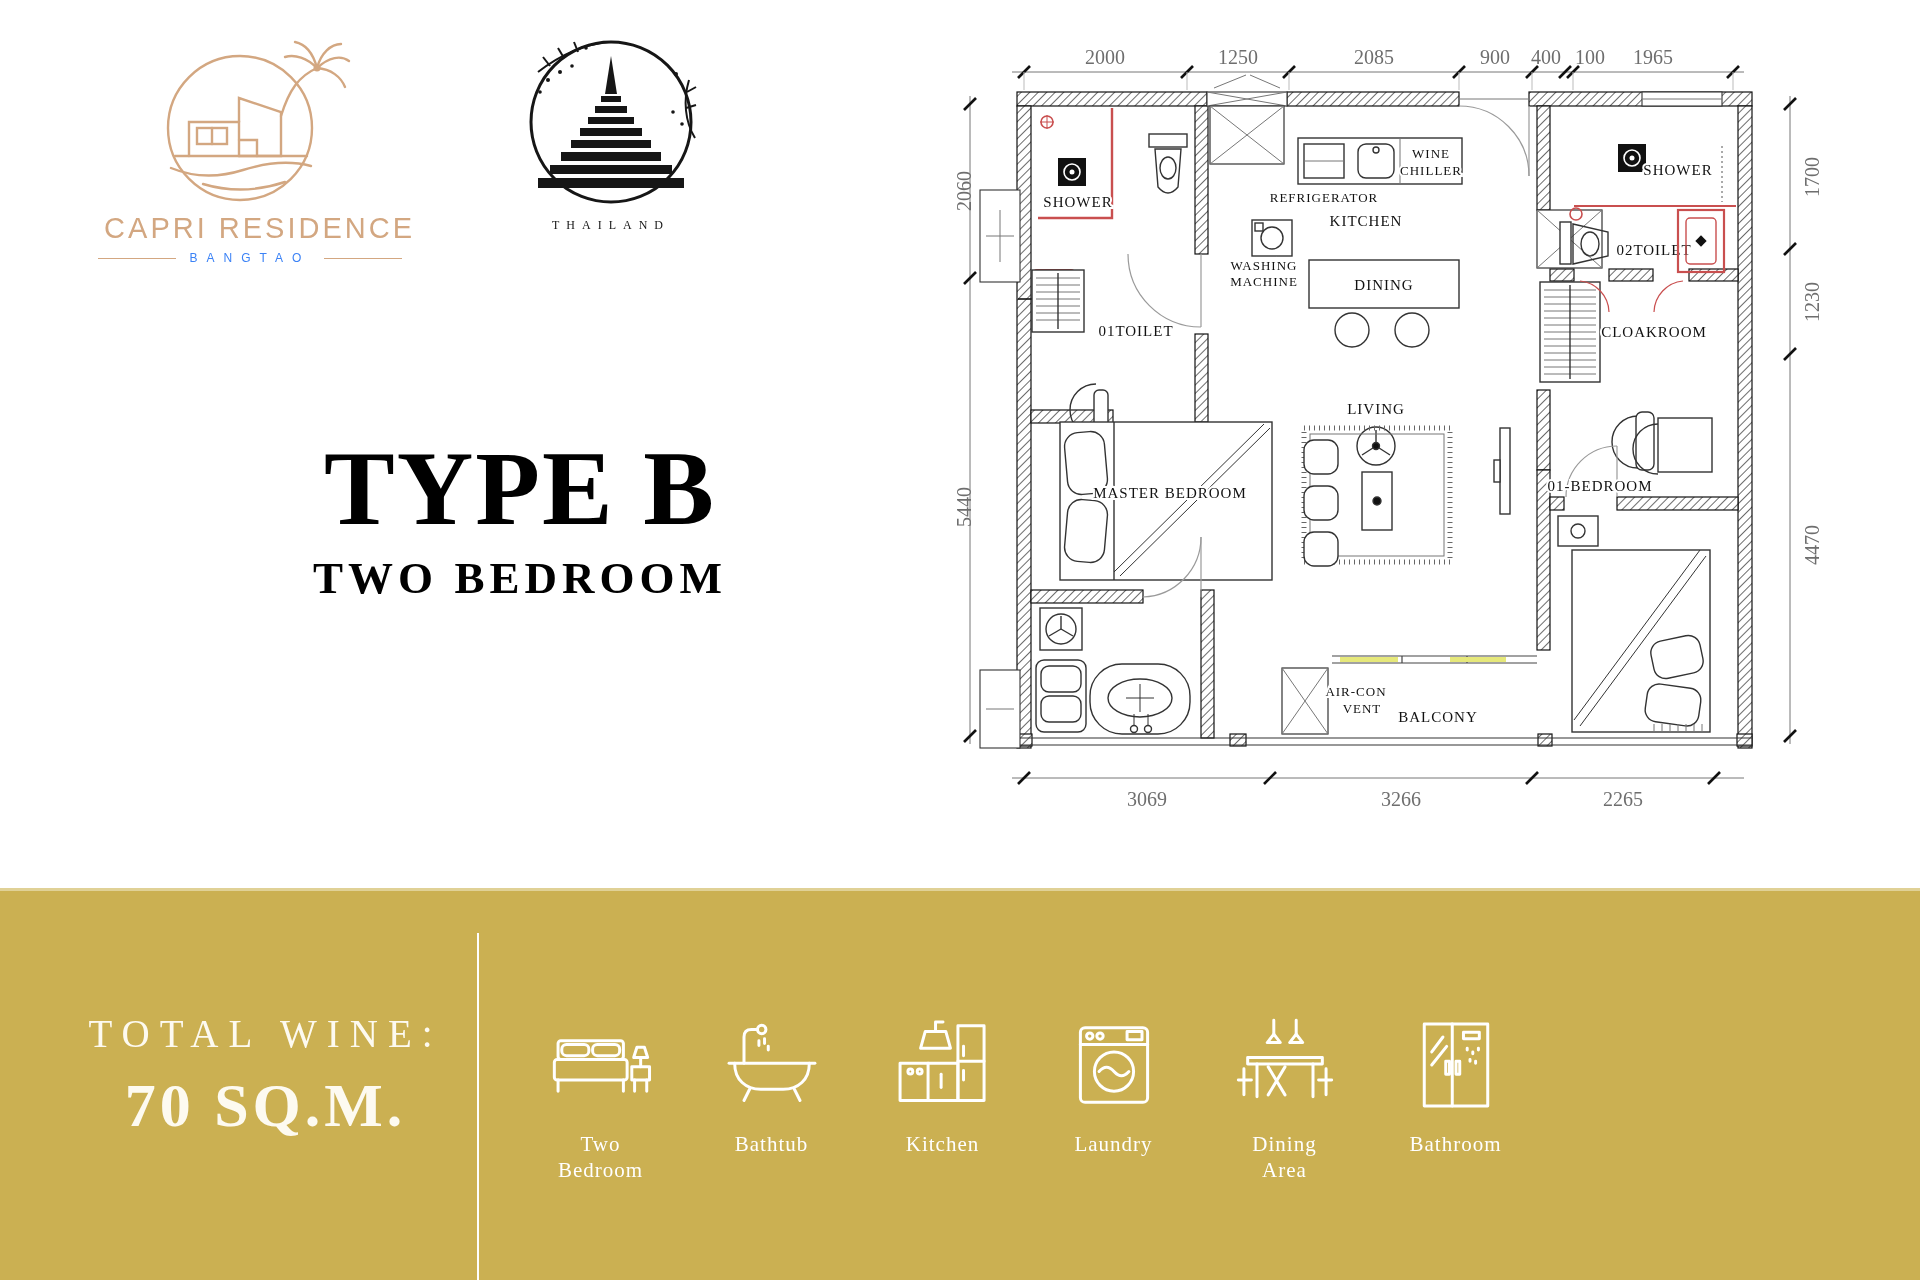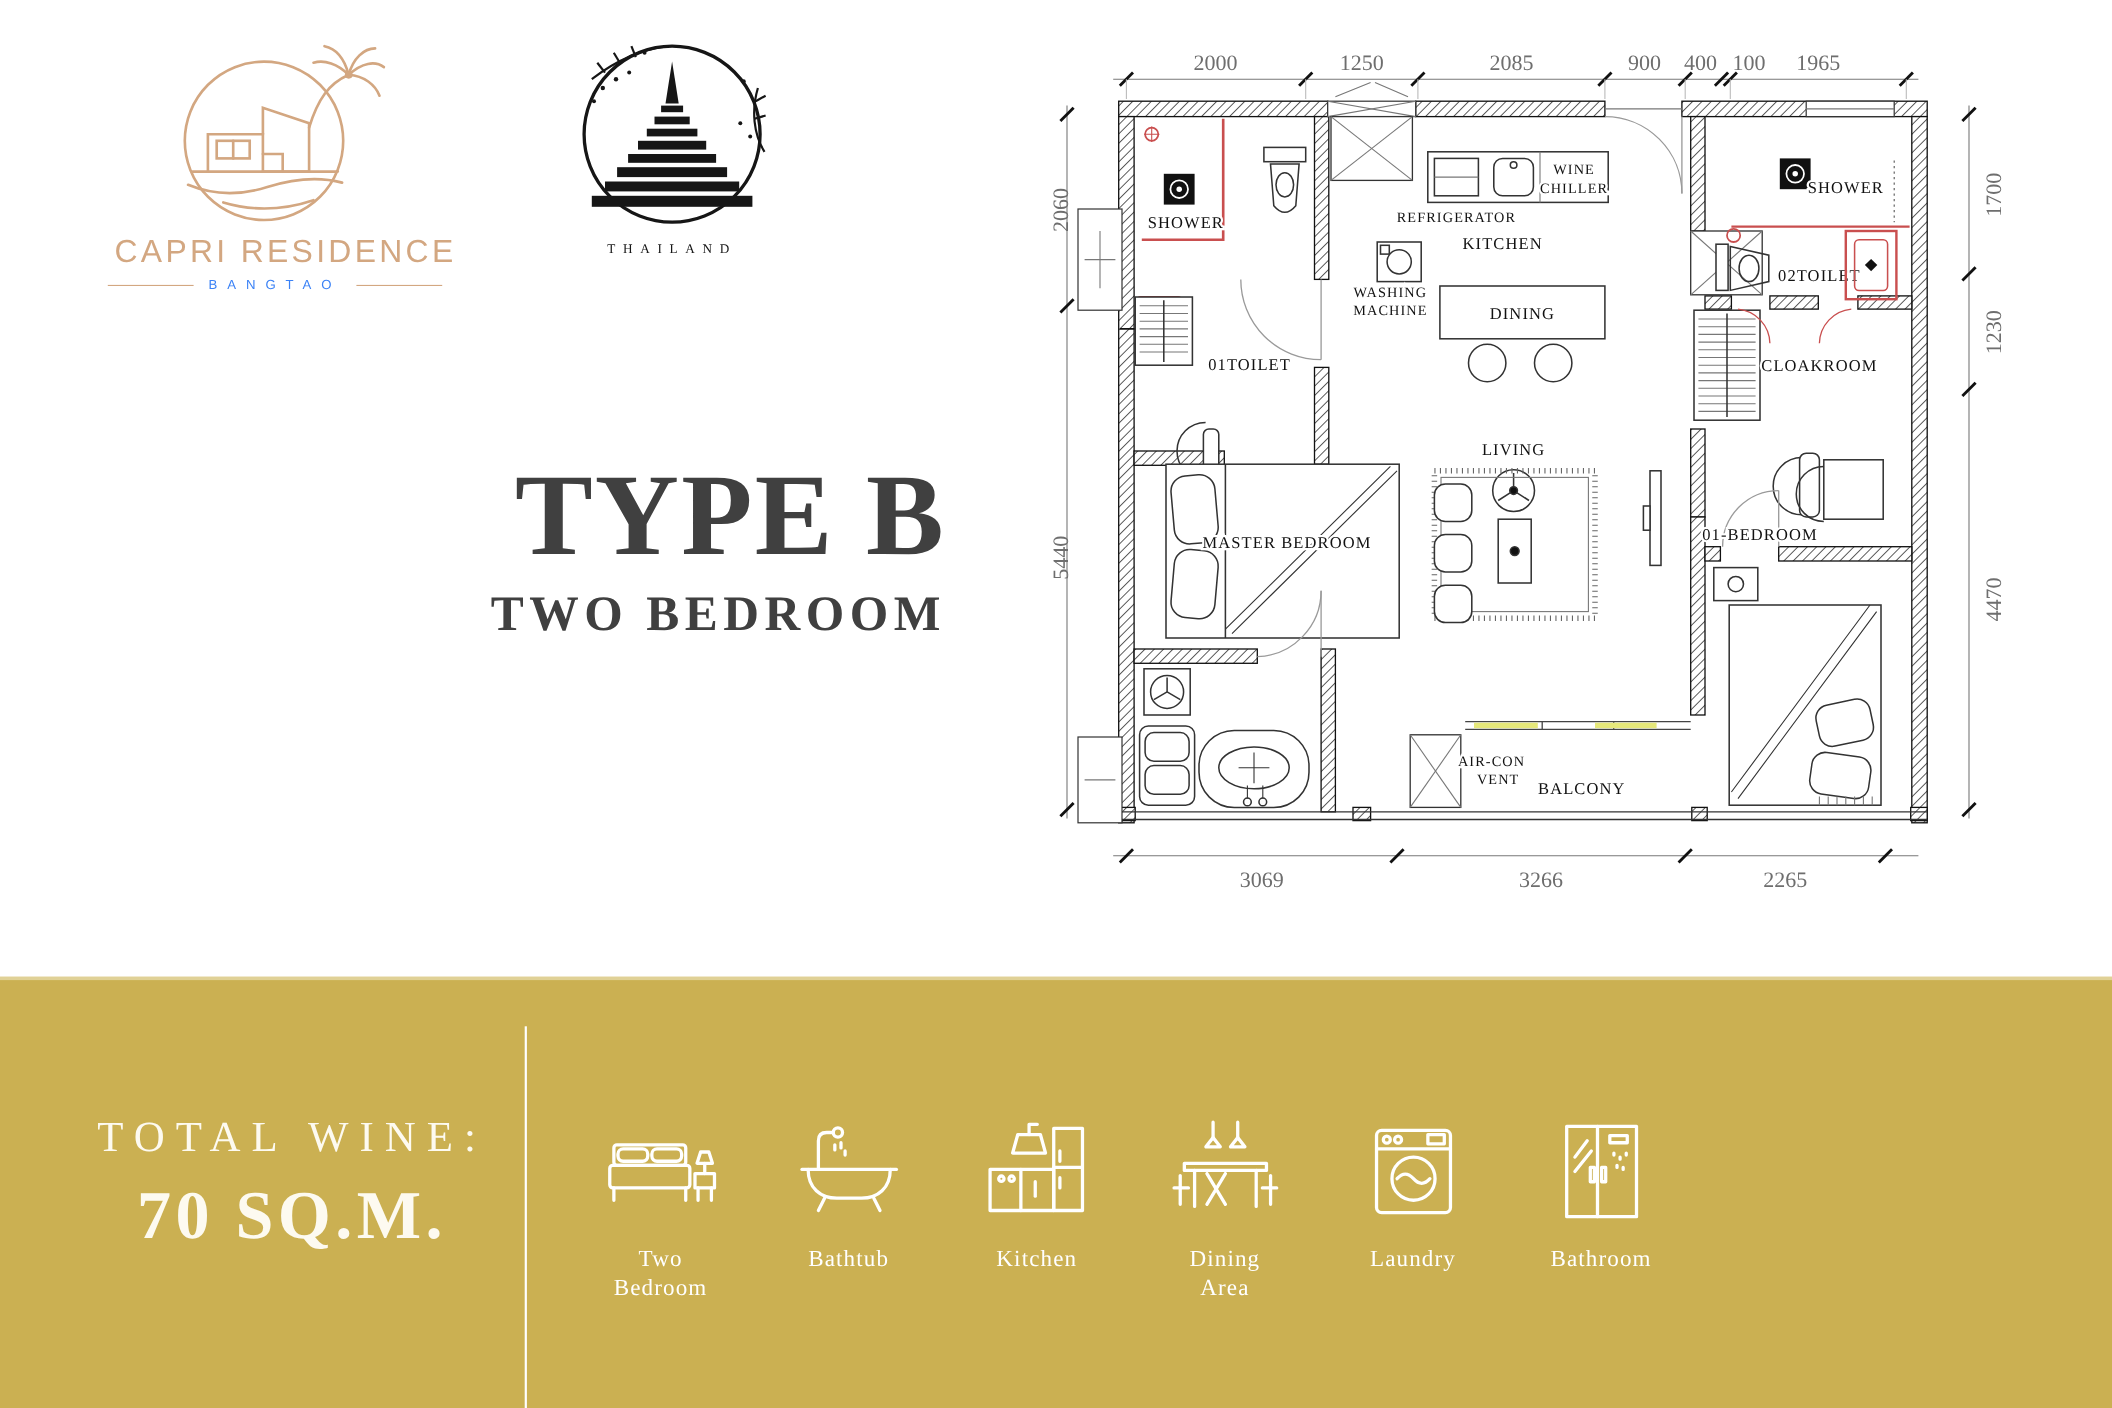--- a/index.html
+++ b/index.html
@@ -9,21 +9,21 @@
   .capri{position:absolute;left:85px;top:36px;width:330px;text-align:center;}
   .capri-name{color:#d3a781;font-family:"Liberation Sans",sans-serif;font-size:29px;
               letter-spacing:3px;margin-top:4px;text-align:right;}
   .capri-sub{display:flex;align-items:center;justify-content:center;gap:14px;margin-top:6px;}
   .capri-sub .rule{display:block;width:78px;height:1px;background:#d3a781;}
   .capri-sub .txt{color:#3b82f6;font-family:"Liberation Sans",sans-serif;font-size:12px;letter-spacing:9px;}
   .villa{position:absolute;left:446px;top:28px;width:330px;text-align:center;}
   .villa-name{color:#161616;font-size:28px;letter-spacing:7px;margin-top:2px;}
   .villa-sub{color:#161616;font-size:12px;letter-spacing:7px;margin-top:4px;}
   
-  .type-block{position:absolute;left:180px;top:416px;width:680px;text-align:right;color:#404040;}
+  .type-block{position:absolute;left:180px;top:436px;width:680px;text-align:center;color:#000000;}
   .type-title{font-size:106px;font-weight:bold;letter-spacing:2px;line-height:1;}
   .type-sub{font-size:45px;font-weight:bold;letter-spacing:5px;margin-top:10px;}
   
   .plan{position:absolute;left:952px;top:42px;}
   .plan svg text{font-family:"Liberation Serif",serif;}
   .dimtxt{fill:#6e6e6e;font-family:"DejaVu Sans",sans-serif;font-size:20px;}
   .room{fill:#111;font-size:15px;letter-spacing:1px;paint-order:stroke;stroke:#fff;stroke-width:4px;}
   .room.sm{font-size:13px;}
   .w{fill:url(#hatch);stroke:#111;stroke-width:1.2;}
   .fur{stroke:#333;stroke-width:1.4;fill:none;}
@@ -512,46 +512,46 @@
             <circle cx="35" cy="67" r="2.6"></circle>
             <path d="M58,70 v14"></path>
           </g>
         </svg>
         <div class="flabel">Kitchen</div>
       </div>
 
       <div class="feature">
         <svg class="ficon" width="112" height="112" viewBox="0 0 120 120">
           <g stroke="#fff" stroke-width="3.2" fill="none" stroke-linecap="round" stroke-linejoin="round">
+            <rect x="24" y="20" width="72" height="80" rx="5"></rect>
+            <path d="M24,38 H96"></path>
+            <circle cx="34" cy="29" r="3.4"></circle>
+            <circle cx="45" cy="29" r="3.4"></circle>
+            <rect x="74" y="24" width="16" height="9"></rect>
+            <circle cx="60" cy="67" r="21"></circle>
+            <path d="M44,67 q8,-9 16,0 q8,9 16,0"></path>
+          </g>
+        </svg>
+        <div class="flabel">Laundry</div>
+      </div>
+
+      <div class="feature">
+        <svg class="ficon" width="112" height="112" viewBox="0 0 120 120">
+          <g stroke="#fff" stroke-width="3.2" fill="none" stroke-linecap="round" stroke-linejoin="round">
             <path d="M48,12 V28 M72,12 V28"></path>
             <path d="M41,36 L55,36 L48,27 Z"></path>
             <path d="M65,36 L79,36 L72,27 Z"></path>
             <rect x="20" y="52" width="80" height="7"></rect>
             <path d="M30,59 V94 M90,59 V94"></path>
             <path d="M16,64 V92 M10,76 h14"></path>
             <path d="M104,64 V92 M96,76 h14"></path>
             <path d="M42,62 L60,92 M60,62 L42,92"></path>
           </g>
         </svg>
         <div class="flabel">Dining Area</div>
-      </div>
-
-      <div class="feature">
-        <svg class="ficon" width="112" height="112" viewBox="0 0 120 120">
-          <g stroke="#fff" stroke-width="3.2" fill="none" stroke-linecap="round" stroke-linejoin="round">
-            <rect x="24" y="20" width="72" height="80" rx="5"></rect>
-            <path d="M24,38 H96"></path>
-            <circle cx="34" cy="29" r="3.4"></circle>
-            <circle cx="45" cy="29" r="3.4"></circle>
-            <rect x="74" y="24" width="16" height="9"></rect>
-            <circle cx="60" cy="67" r="21"></circle>
-            <path d="M44,67 q8,-9 16,0 q8,9 16,0"></path>
-          </g>
-        </svg>
-        <div class="flabel">Laundry</div>
       </div>
 
       <div class="feature">
         <svg class="ficon" width="112" height="112" viewBox="0 0 120 120">
           <g stroke="#fff" stroke-width="3.2" fill="none" stroke-linecap="round" stroke-linejoin="round">
             <rect x="26" y="16" width="68" height="88"></rect>
             <path d="M56,16 V104"></path>
             <path d="M34,46 L46,30 M34,60 L50,40"></path>
             <rect x="68" y="25" width="17" height="7"></rect>
             <path d="M72,42 v2 M78,46 v2 M84,42 v2 M75,54 v2 M81,56 v2"></path>

